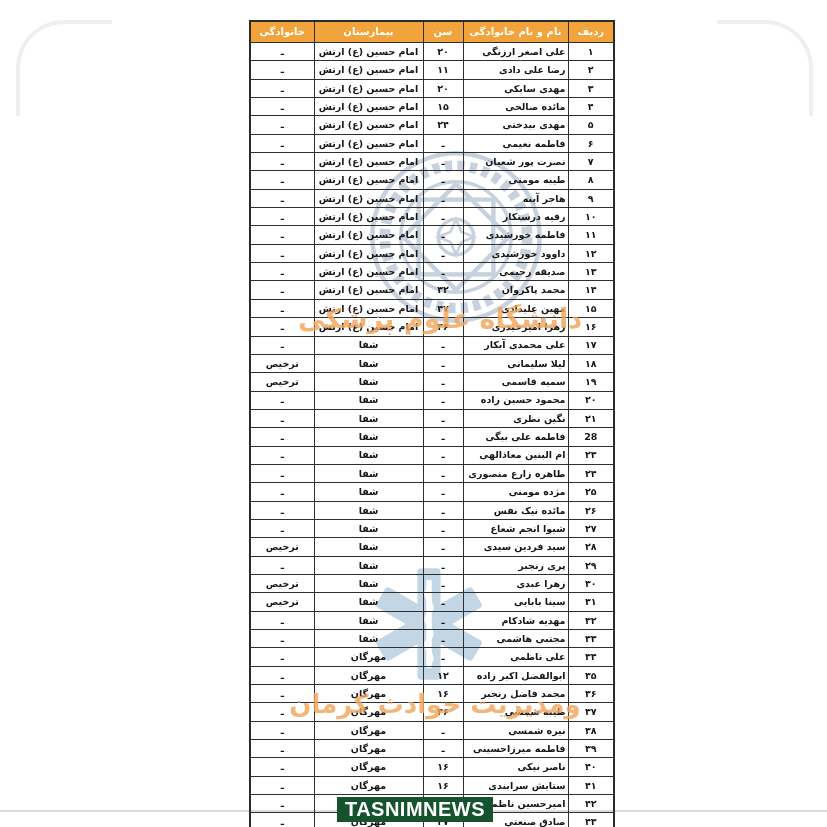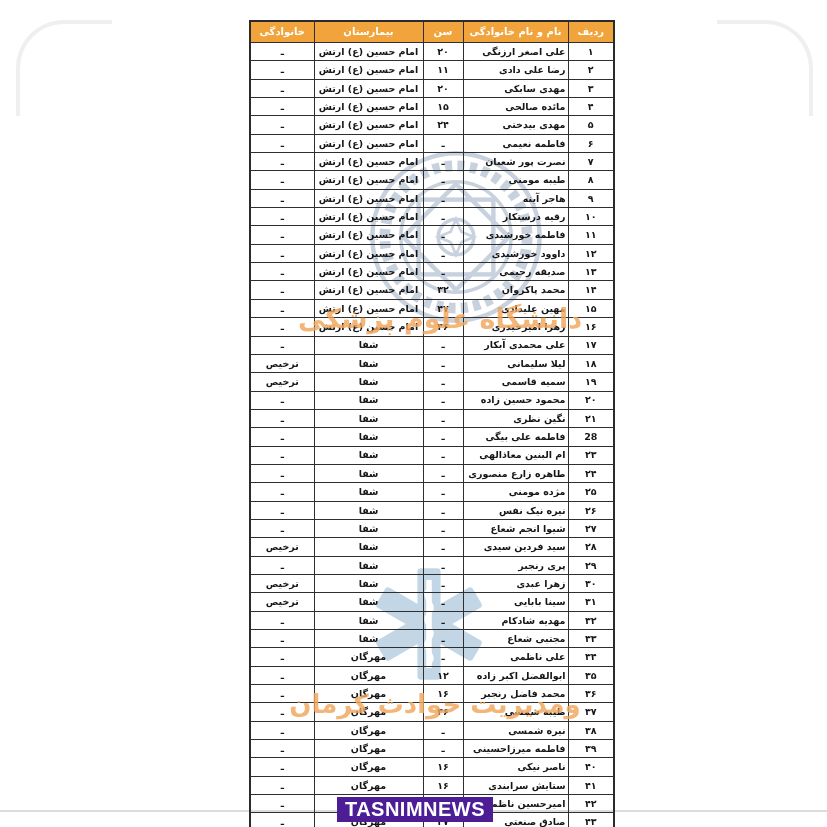--- a/index.html
+++ b/index.html
@@ -40,21 +40,21 @@
     height:20px;background:#F2A43C;color:#ffffff;font-weight:bold;font-size:10px;text-align:center;
   }
   table.patients td{
     height:17.35px;font-size:9.5px;font-weight:600;color:#161616;text-align:center;background:transparent;
   }
   table.patients td:nth-child(2){text-align:right;padding-right:2px;}
 
   
   .footer-line{position:absolute;left:0;top:810px;width:827px;height:2px;background:#dcdcdc;z-index:1;}
   .brand-badge{
-    position:absolute;left:337px;top:797px;width:156px;height:25px;background:#4c1d95;z-index:2;
+    position:absolute;left:337px;top:797px;width:156px;height:25px;background:#14532d;z-index:2;
     display:flex;align-items:center;justify-content:center;
     color:#ffffff;font-family:"Liberation Sans",sans-serif;font-weight:bold;font-size:20px;letter-spacing:.5px;
   }
 </style>
 </head>
 <body>
 
 <div class="corner tl"></div>
 <div class="corner tr"></div>
 
@@ -279,21 +279,21 @@
       </tr>
       <tr>
         <td>۲۵</td>
         <td>مژده مومنی</td>
         <td>ـ</td>
         <td>شفا</td>
         <td>ـ</td>
       </tr>
       <tr>
         <td>۲۶</td>
-        <td>نیره نیک نفس</td>
+        <td>مائده نیک نفس</td>
         <td>ـ</td>
         <td>شفا</td>
         <td>ـ</td>
       </tr>
       <tr>
         <td>۲۷</td>
         <td>شیوا انجم شعاع</td>
         <td>ـ</td>
         <td>شفا</td>
         <td>ـ</td>
@@ -328,21 +328,21 @@
       </tr>
       <tr>
         <td>۳۲</td>
         <td>مهدیه شادکام</td>
         <td>ـ</td>
         <td>شفا</td>
         <td>ـ</td>
       </tr>
       <tr>
         <td>۳۳</td>
-        <td>مجتبی شعاع</td>
+        <td>مجتبی هاشمی</td>
         <td>ـ</td>
         <td>شفا</td>
         <td>ـ</td>
       </tr>
       <tr>
         <td>۳۴</td>
         <td>علی ناظمی</td>
         <td>ـ</td>
         <td>مهرگان</td>
         <td>ـ</td>

